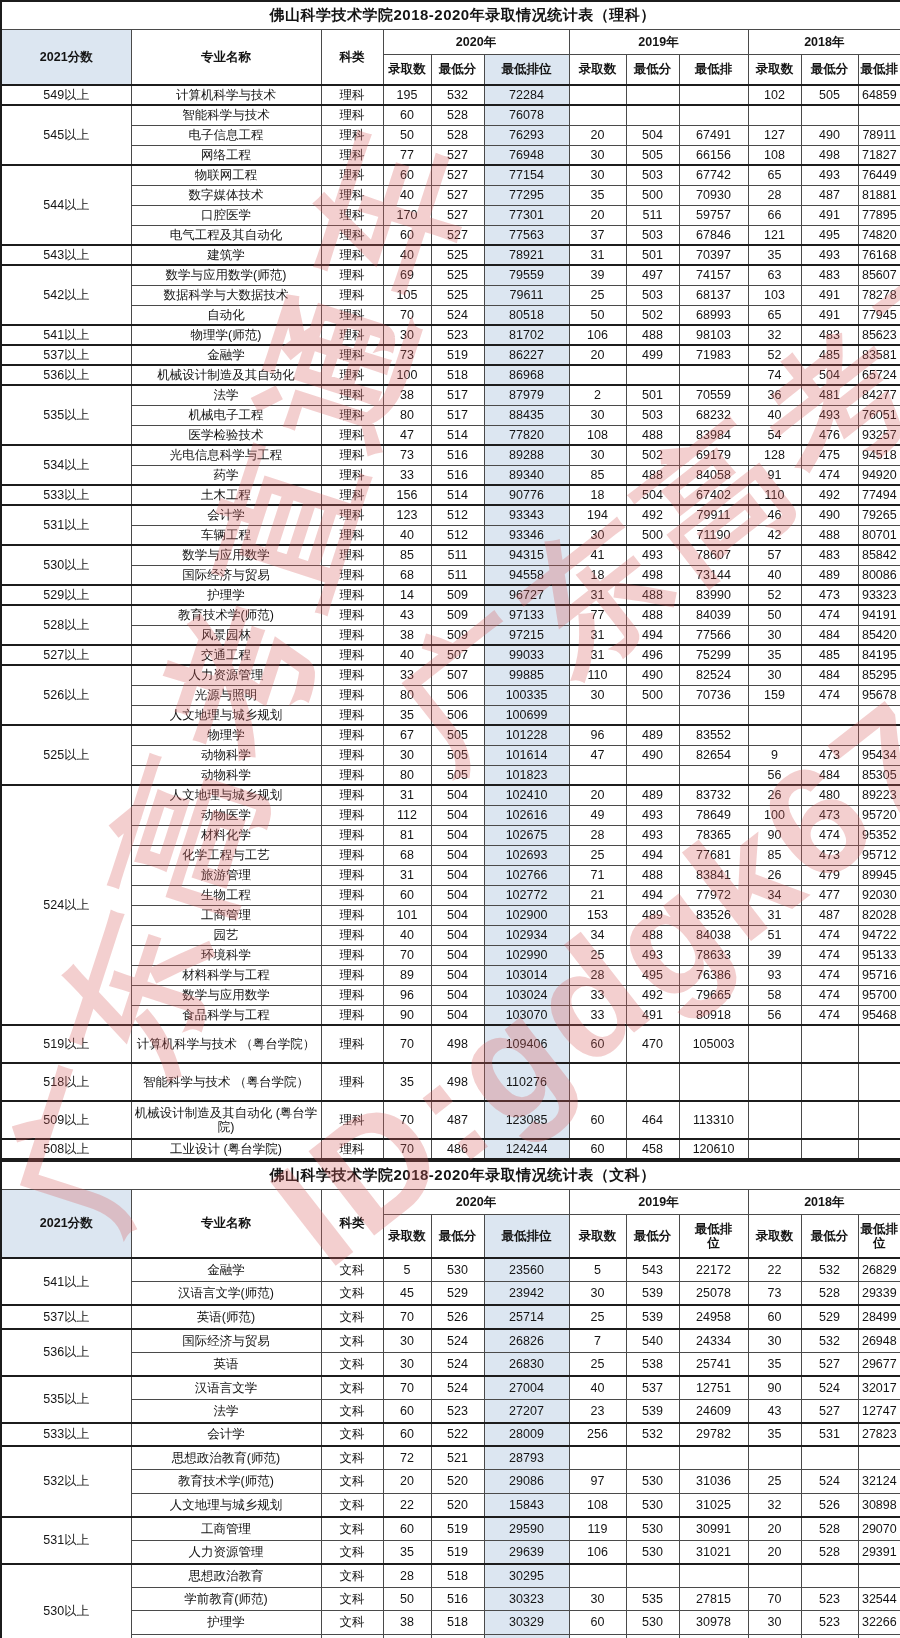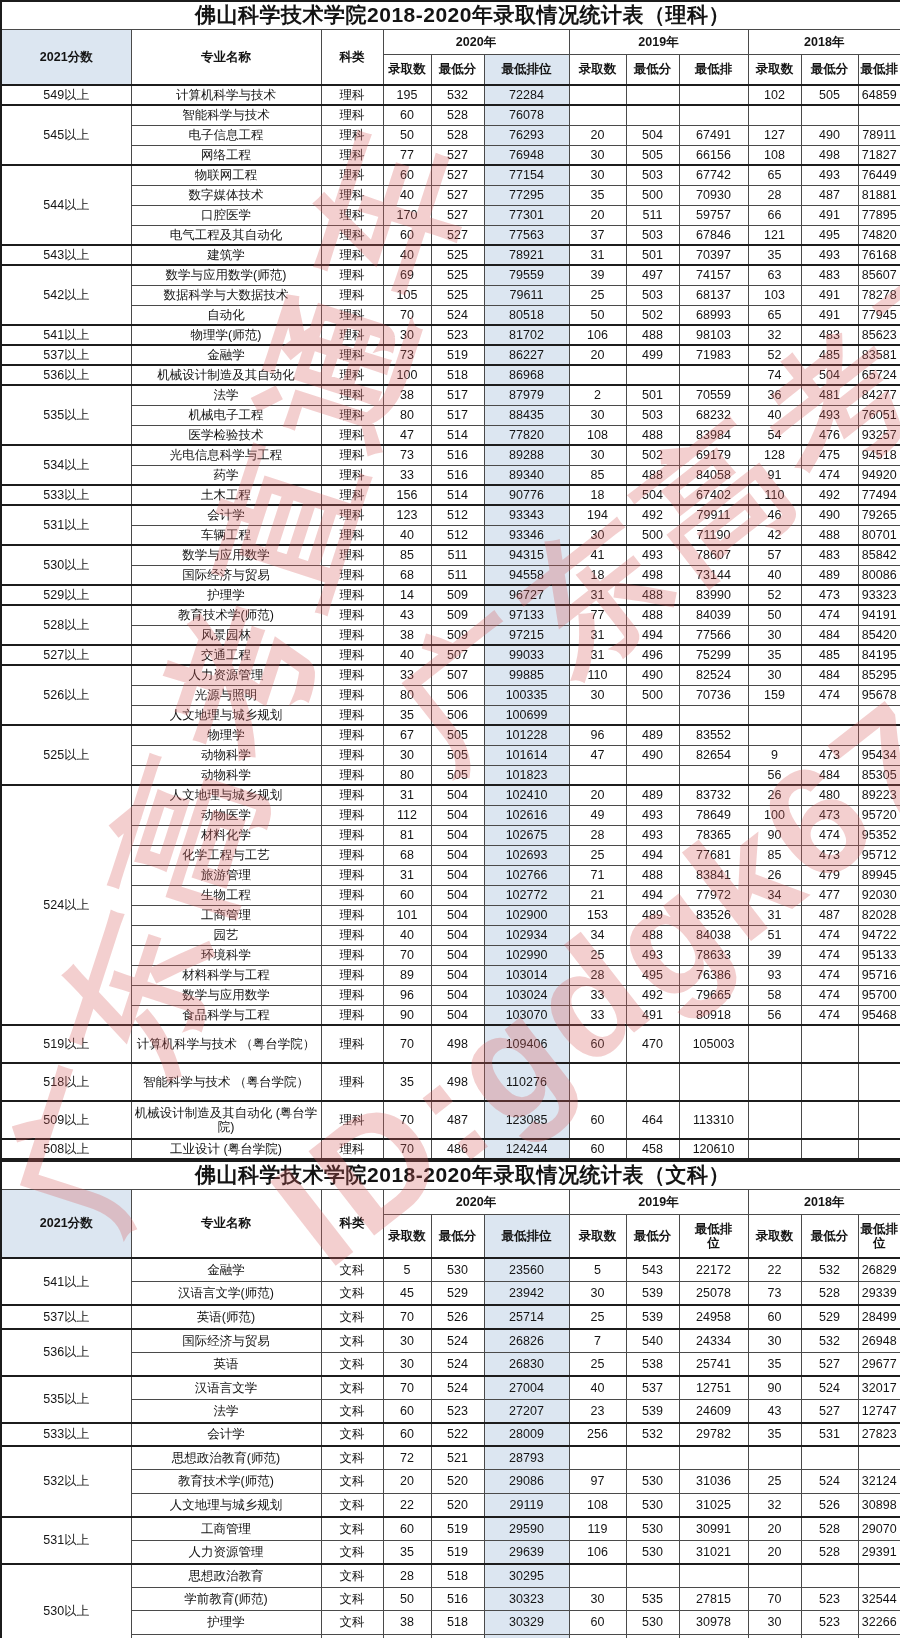--- a/index.html
+++ b/index.html
@@ -4,21 +4,21 @@
 <style>
   html,body{margin:0;padding:0;background:#fff;}
   body{width:900px;height:1638px;position:relative;overflow:hidden;
        font-family:"Liberation Sans","DejaVu Sans",sans-serif;}
   #sheet{position:relative;width:900px;}
   table.t{border-collapse:collapse;table-layout:fixed;width:900px;border:2px solid #1c1c1c;}
   table.t td{border:1px solid #4a4a4a;text-align:center;vertical-align:middle;
              font-size:12.5px;color:#141414;padding:0 1px;line-height:1.12;
              overflow:hidden;word-break:break-all;}
   tr.titlerow{height:28px;}
-  tr.titlerow td{font-size:21px;font-weight:bold;letter-spacing:.5px;padding-left:24px;}
+  tr.titlerow td{font-size:15px;font-weight:bold;letter-spacing:.5px;padding-left:24px;}
   tr.yrrow{height:25px;}
   tr.subrow{height:31px;}
   .t2 tr.subrow{height:44px;}
   .hd{font-weight:bold;font-size:13.5px;}
   .shade{background:#dce6f1;}
   .score{font-size:13px;}
   tr.gtop td{border-top:2px solid #1c1c1c;}
   tr.datarow{height:20px;}
   .t2 tr.datarow{height:23.5px;}
   tr.tall{height:38px;padding-left:32px;}
@@ -937,21 +937,21 @@
             <td><span>31036</span></td>
             <td><span>25</span></td>
             <td><span>524</span></td>
             <td><span>32124</span></td>
           </tr>
           <tr class="datarow">
             <td><span>人文地理与城乡规划</span></td>
             <td><span>文科</span></td>
             <td><span>22</span></td>
             <td><span>520</span></td>
-            <td class="shade"><span>29119</span></td>
+            <td class="shade"><span>15843</span></td>
             <td><span>108</span></td>
             <td><span>530</span></td>
             <td><span>31025</span></td>
             <td><span>32</span></td>
             <td><span>526</span></td>
             <td><span>30898</span></td>
           </tr>
           <tr class="datarow gtop">
             <td class="score" rowspan="2"><span>531以上</span></td>
             <td><span>工商管理</span></td>

